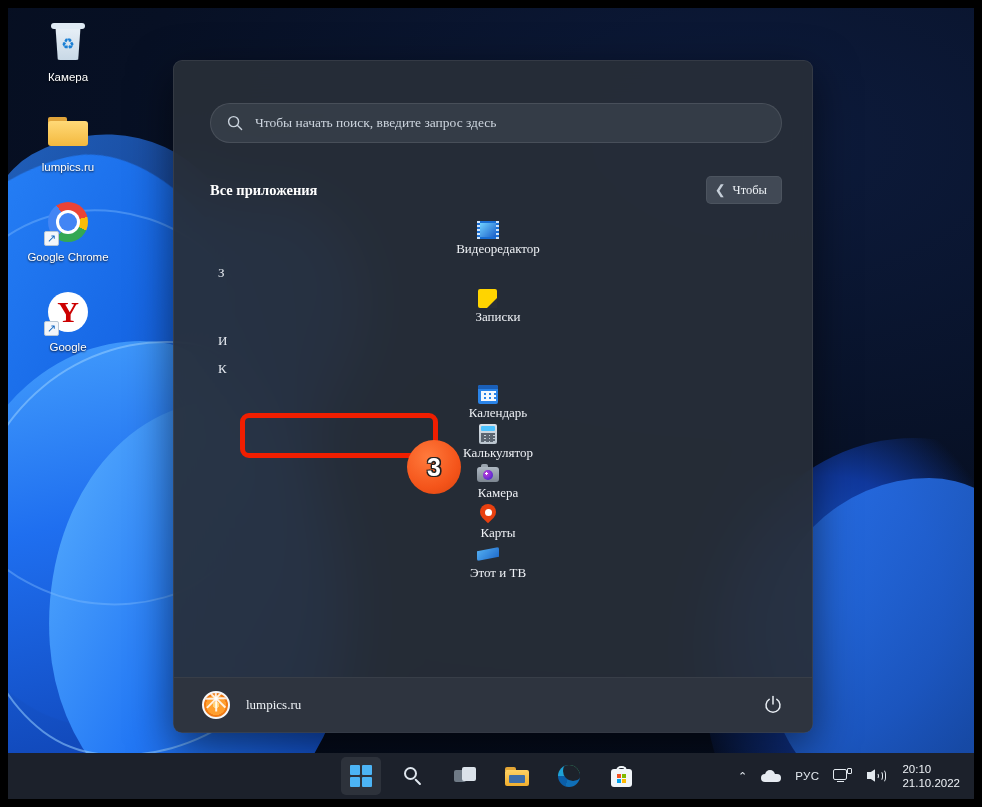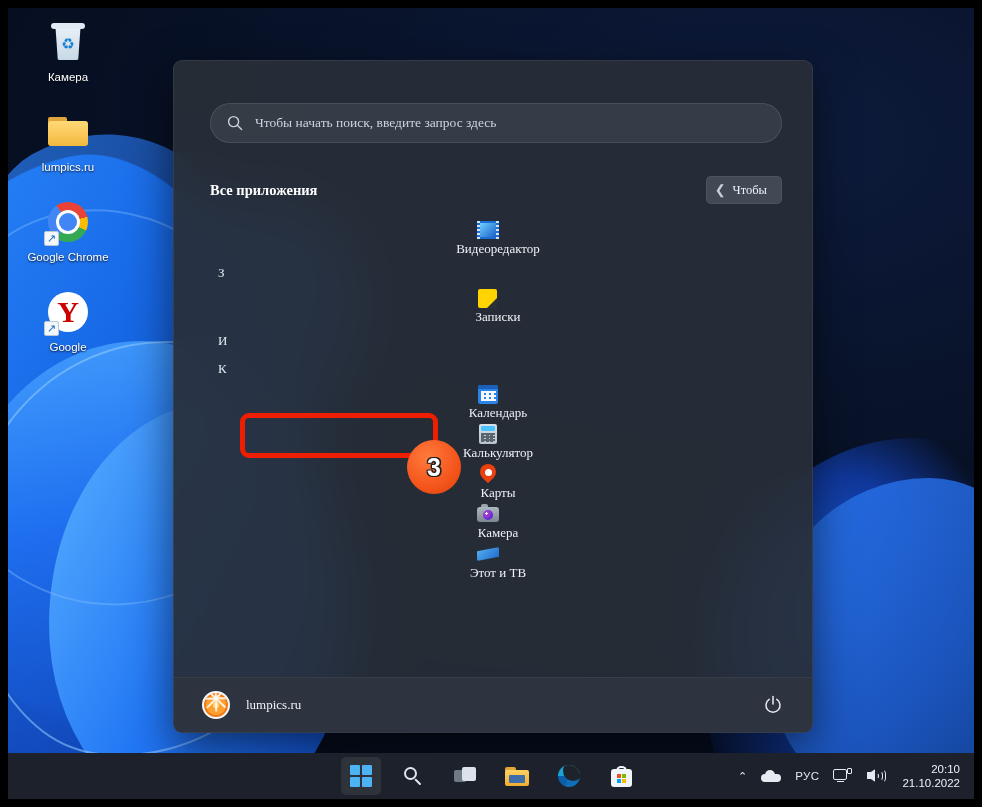--- a/index.html
+++ b/index.html
@@ -389,21 +389,21 @@
   #tray-vol{ width:19px; height:16px; position:relative; }
   #tray-vol .sp{ position:absolute; left:1px; top:4px; width:4px; height:7px; background:#e3e9ef; }
   #tray-vol .cone{ position:absolute; left:4px; top:1px; width:5px; height:13px;
     background:#e3e9ef; clip-path:polygon(0 25%,100% 0,100% 100%,0 75%); }
   #tray-vol .w{ position:absolute; border:1.4px solid #e3e9ef; border-left:none;
     border-top-color:transparent; border-bottom-color:transparent; border-radius:0 8px 8px 0; }
   #tray-vol .w1{ left:10px; top:5px; width:2.5px; height:6px; }
   #tray-vol .w2{ left:12.5px; top:3px; width:4px; height:10px; }
   #tray-vol .w3{ left:15px; top:1px; width:5px; height:14px; }
   #tray-clock{
-    display:flex; flex-direction:column; align-items:flex-end; justify-content:center;
+    display:flex; flex-direction:column; justify-content:center;
     padding:0 4px 0 10px; color:#eef2f7; line-height:14px;
   }
   #tray-clock div{ font-size:11.5px; }
 
   
   #annot-rect{
     position:absolute; left:232px; top:405px; width:198px; height:45px;
     border:5px solid #f01e00; border-radius:9px; pointer-events:none;
   }
   #annot-badge{
@@ -539,34 +539,34 @@
         <div class="app-row">
           <span class="ai i-calc">
             <span class="kbody"></span>
                 <span class="kscr"></span>
                 <span class="kk"></span>
           </span>
           <span class="an">Калькулятор</span>
         </div>
 
         <div class="app-row">
-          <span class="ai i-map">
-            <span class="pin"></span>
-                <span class="pdot"></span>
-          </span>
-          <span class="an">Карты</span>
-        </div>
-
-        <div class="app-row">
           <span class="ai i-cam">
             <span class="bump"></span>
                 <span class="cam"></span>
                 <span class="lens"></span>
           </span>
           <span class="an">Камера</span>
+        </div>
+
+        <div class="app-row">
+          <span class="ai i-map">
+            <span class="pin"></span>
+                <span class="pdot"></span>
+          </span>
+          <span class="an">Карты</span>
         </div>
 
         <div class="app-row">
           <span class="ai i-movie">
             <span class="m1"></span>
           </span>
           <span class="an">Этот и ТВ</span>
         </div>
 
       </div>

